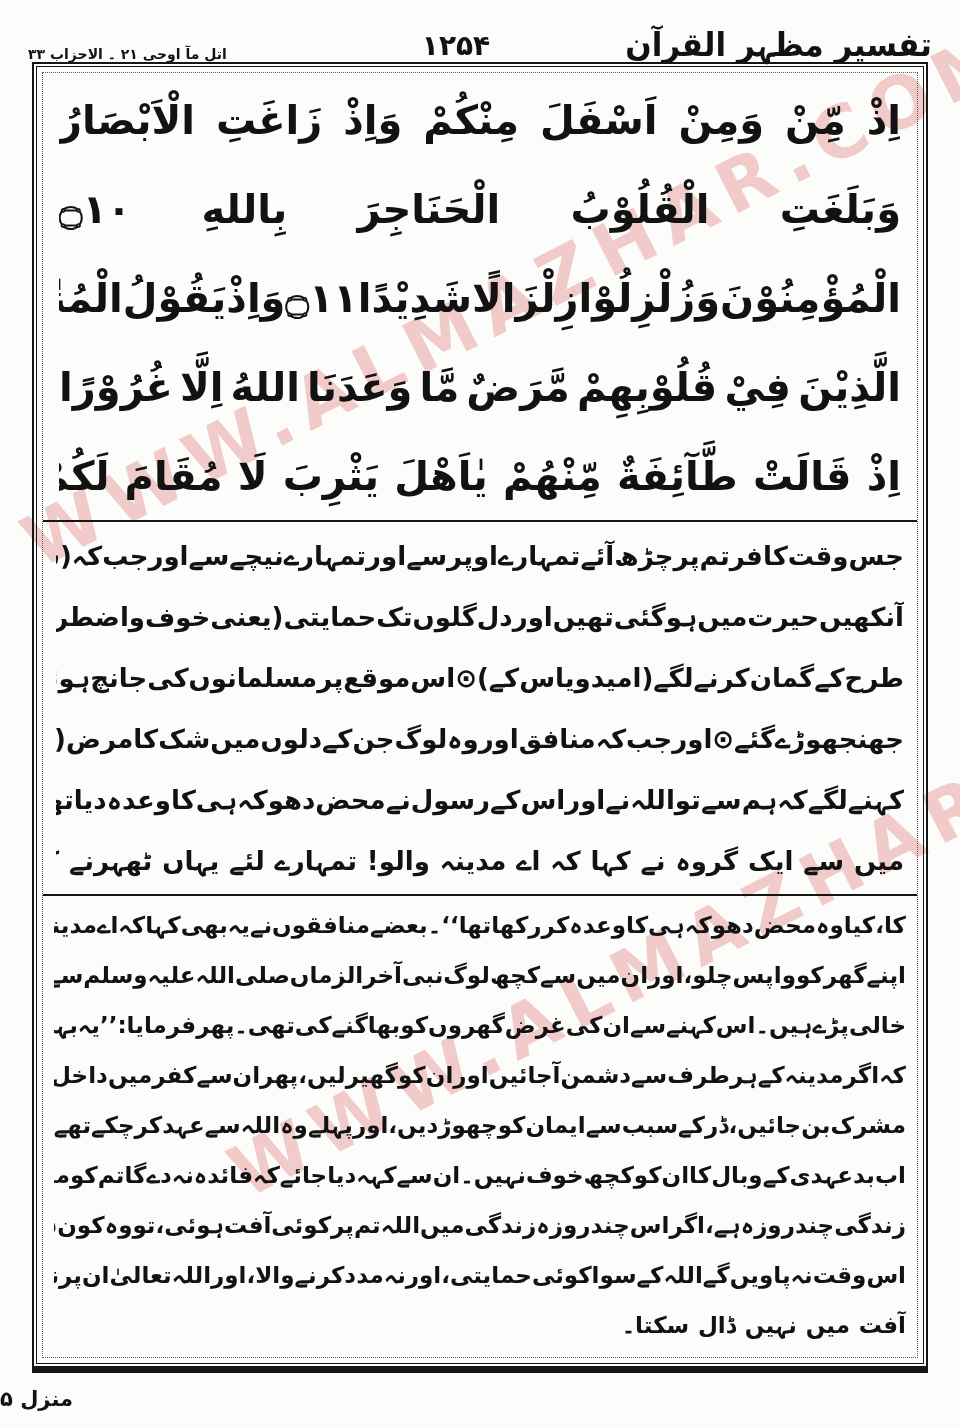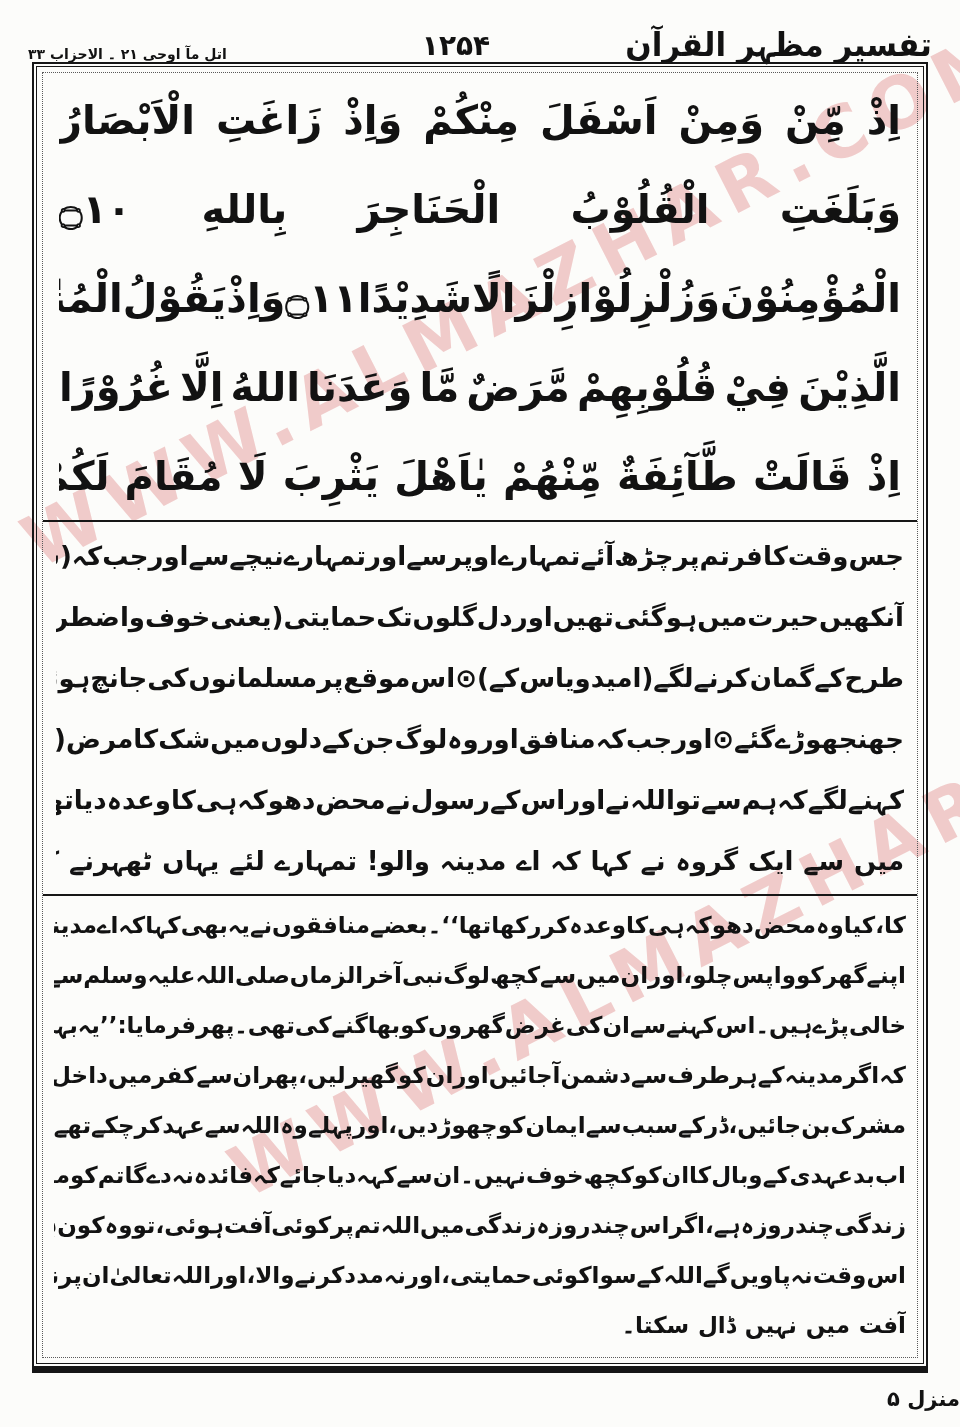--- a/index.html
+++ b/index.html
@@ -60,21 +60,21 @@
 
   .sec-trans { padding:3px 13px; }
   .t-line { height:61px; font-size:26px; font-weight:600; }
 
   .sec-comm { padding:4px 11px; flex:1; }
   .c-line { height:50px; font-size:23px; font-weight:600; }
 
   
   .footer {
     position:absolute; left:0; right:0; bottom:16px;
-    text-align:right; font-size:21px; font-weight:bold; z-index:1;
+    text-align:left; font-size:21px; font-weight:bold; z-index:1;
   }
 </style>
 </head>
 <body>
 
 <div class="page">
 
   <div class="header">
     <div class="h-title" dir="rtl">تفسیر مظہر القرآن</div>
     <div class="h-num" dir="rtl">۱۲۵۴</div>

